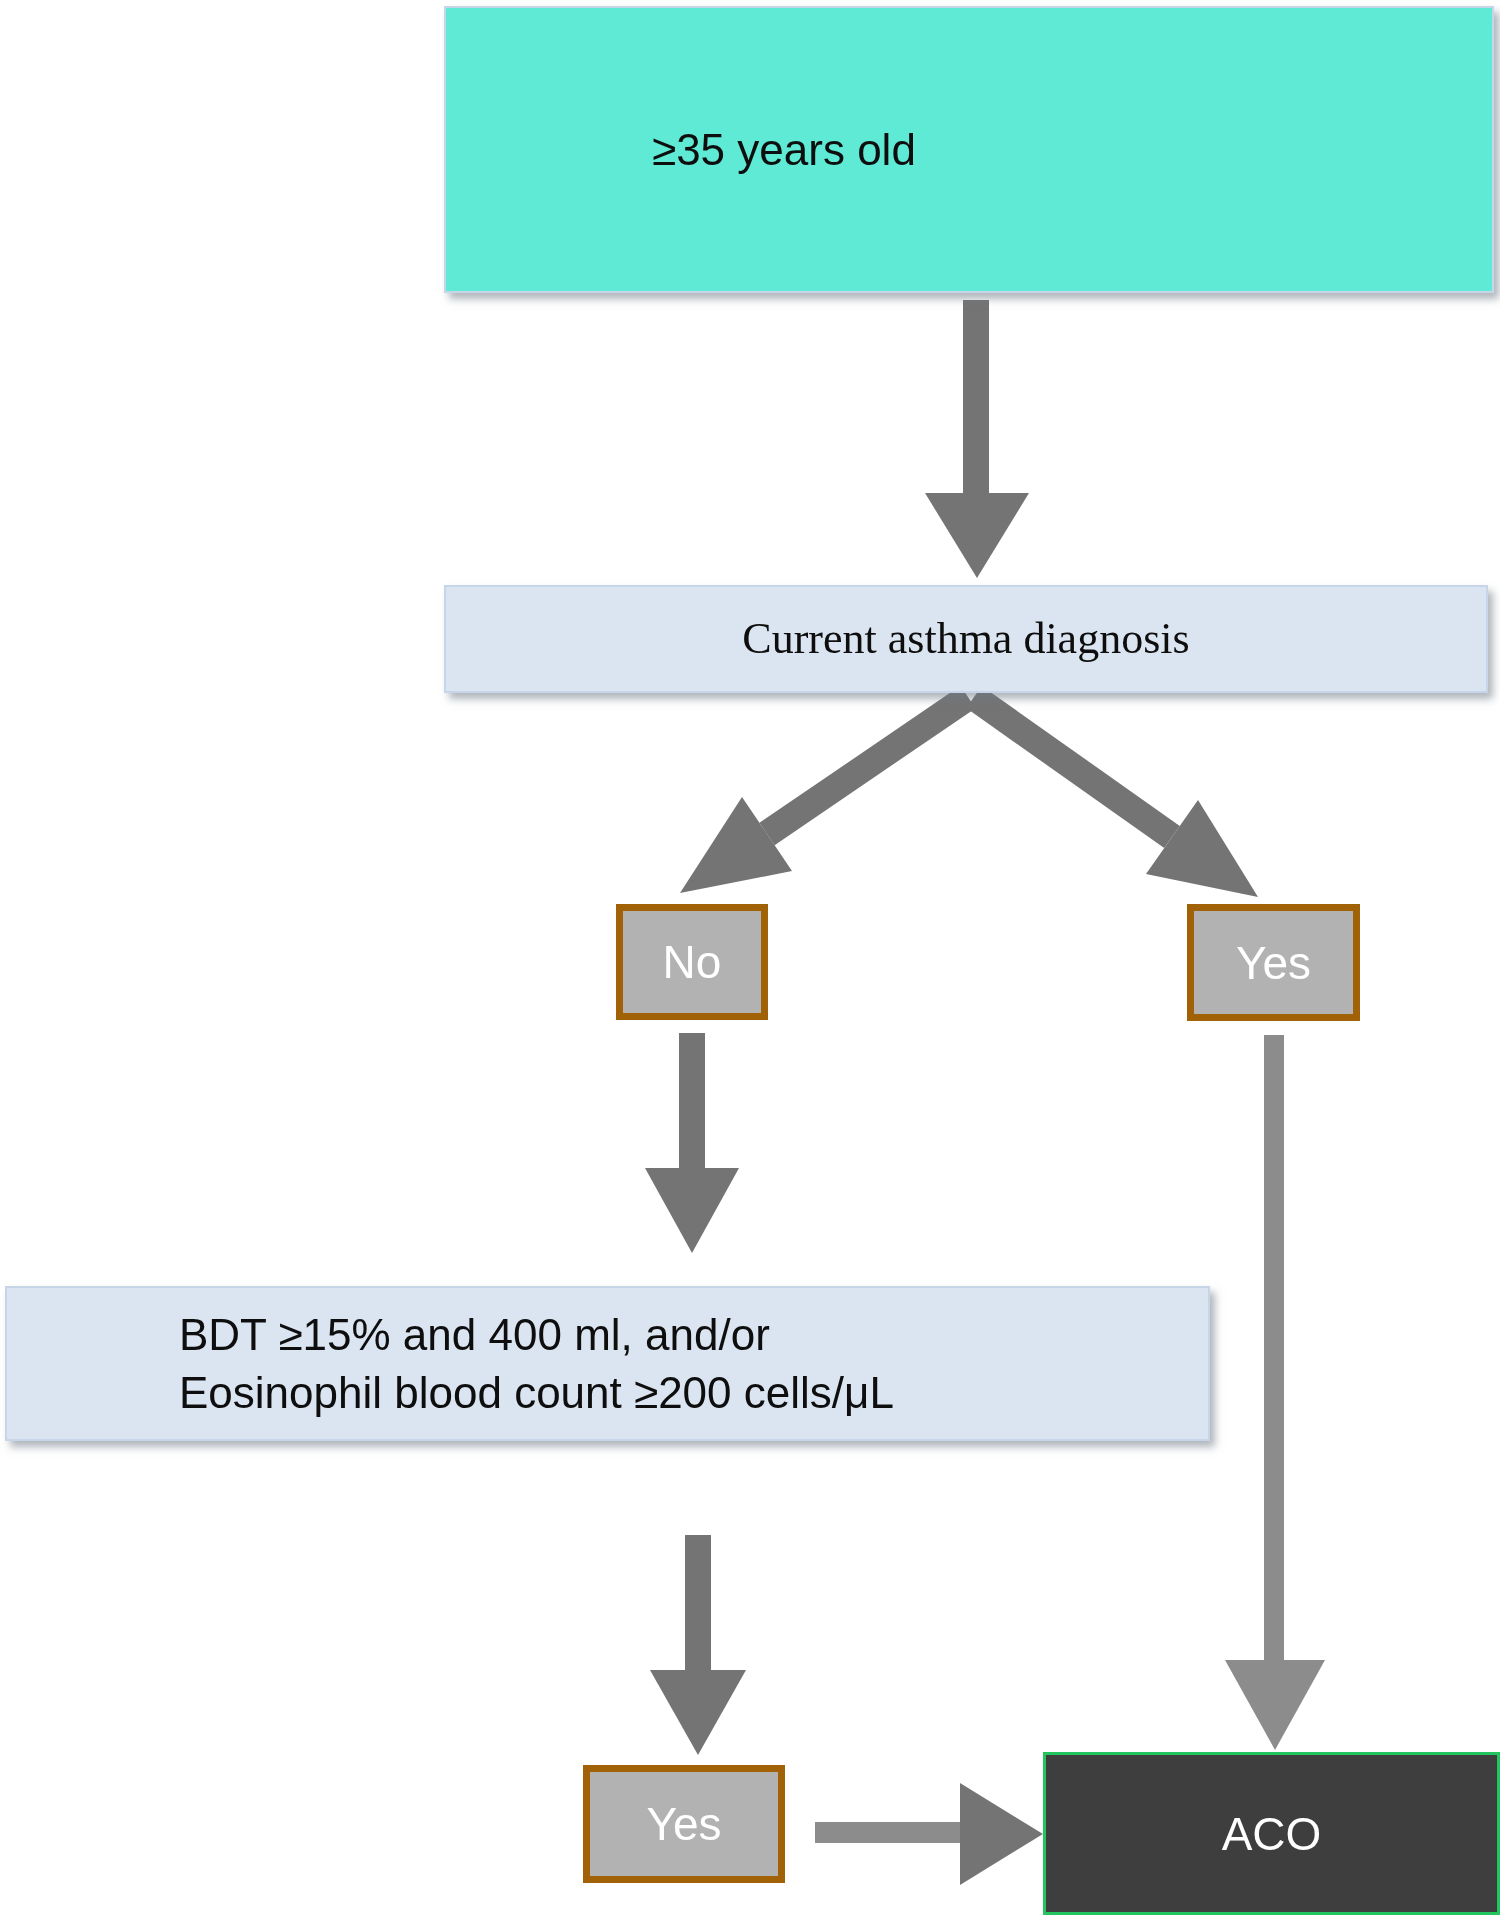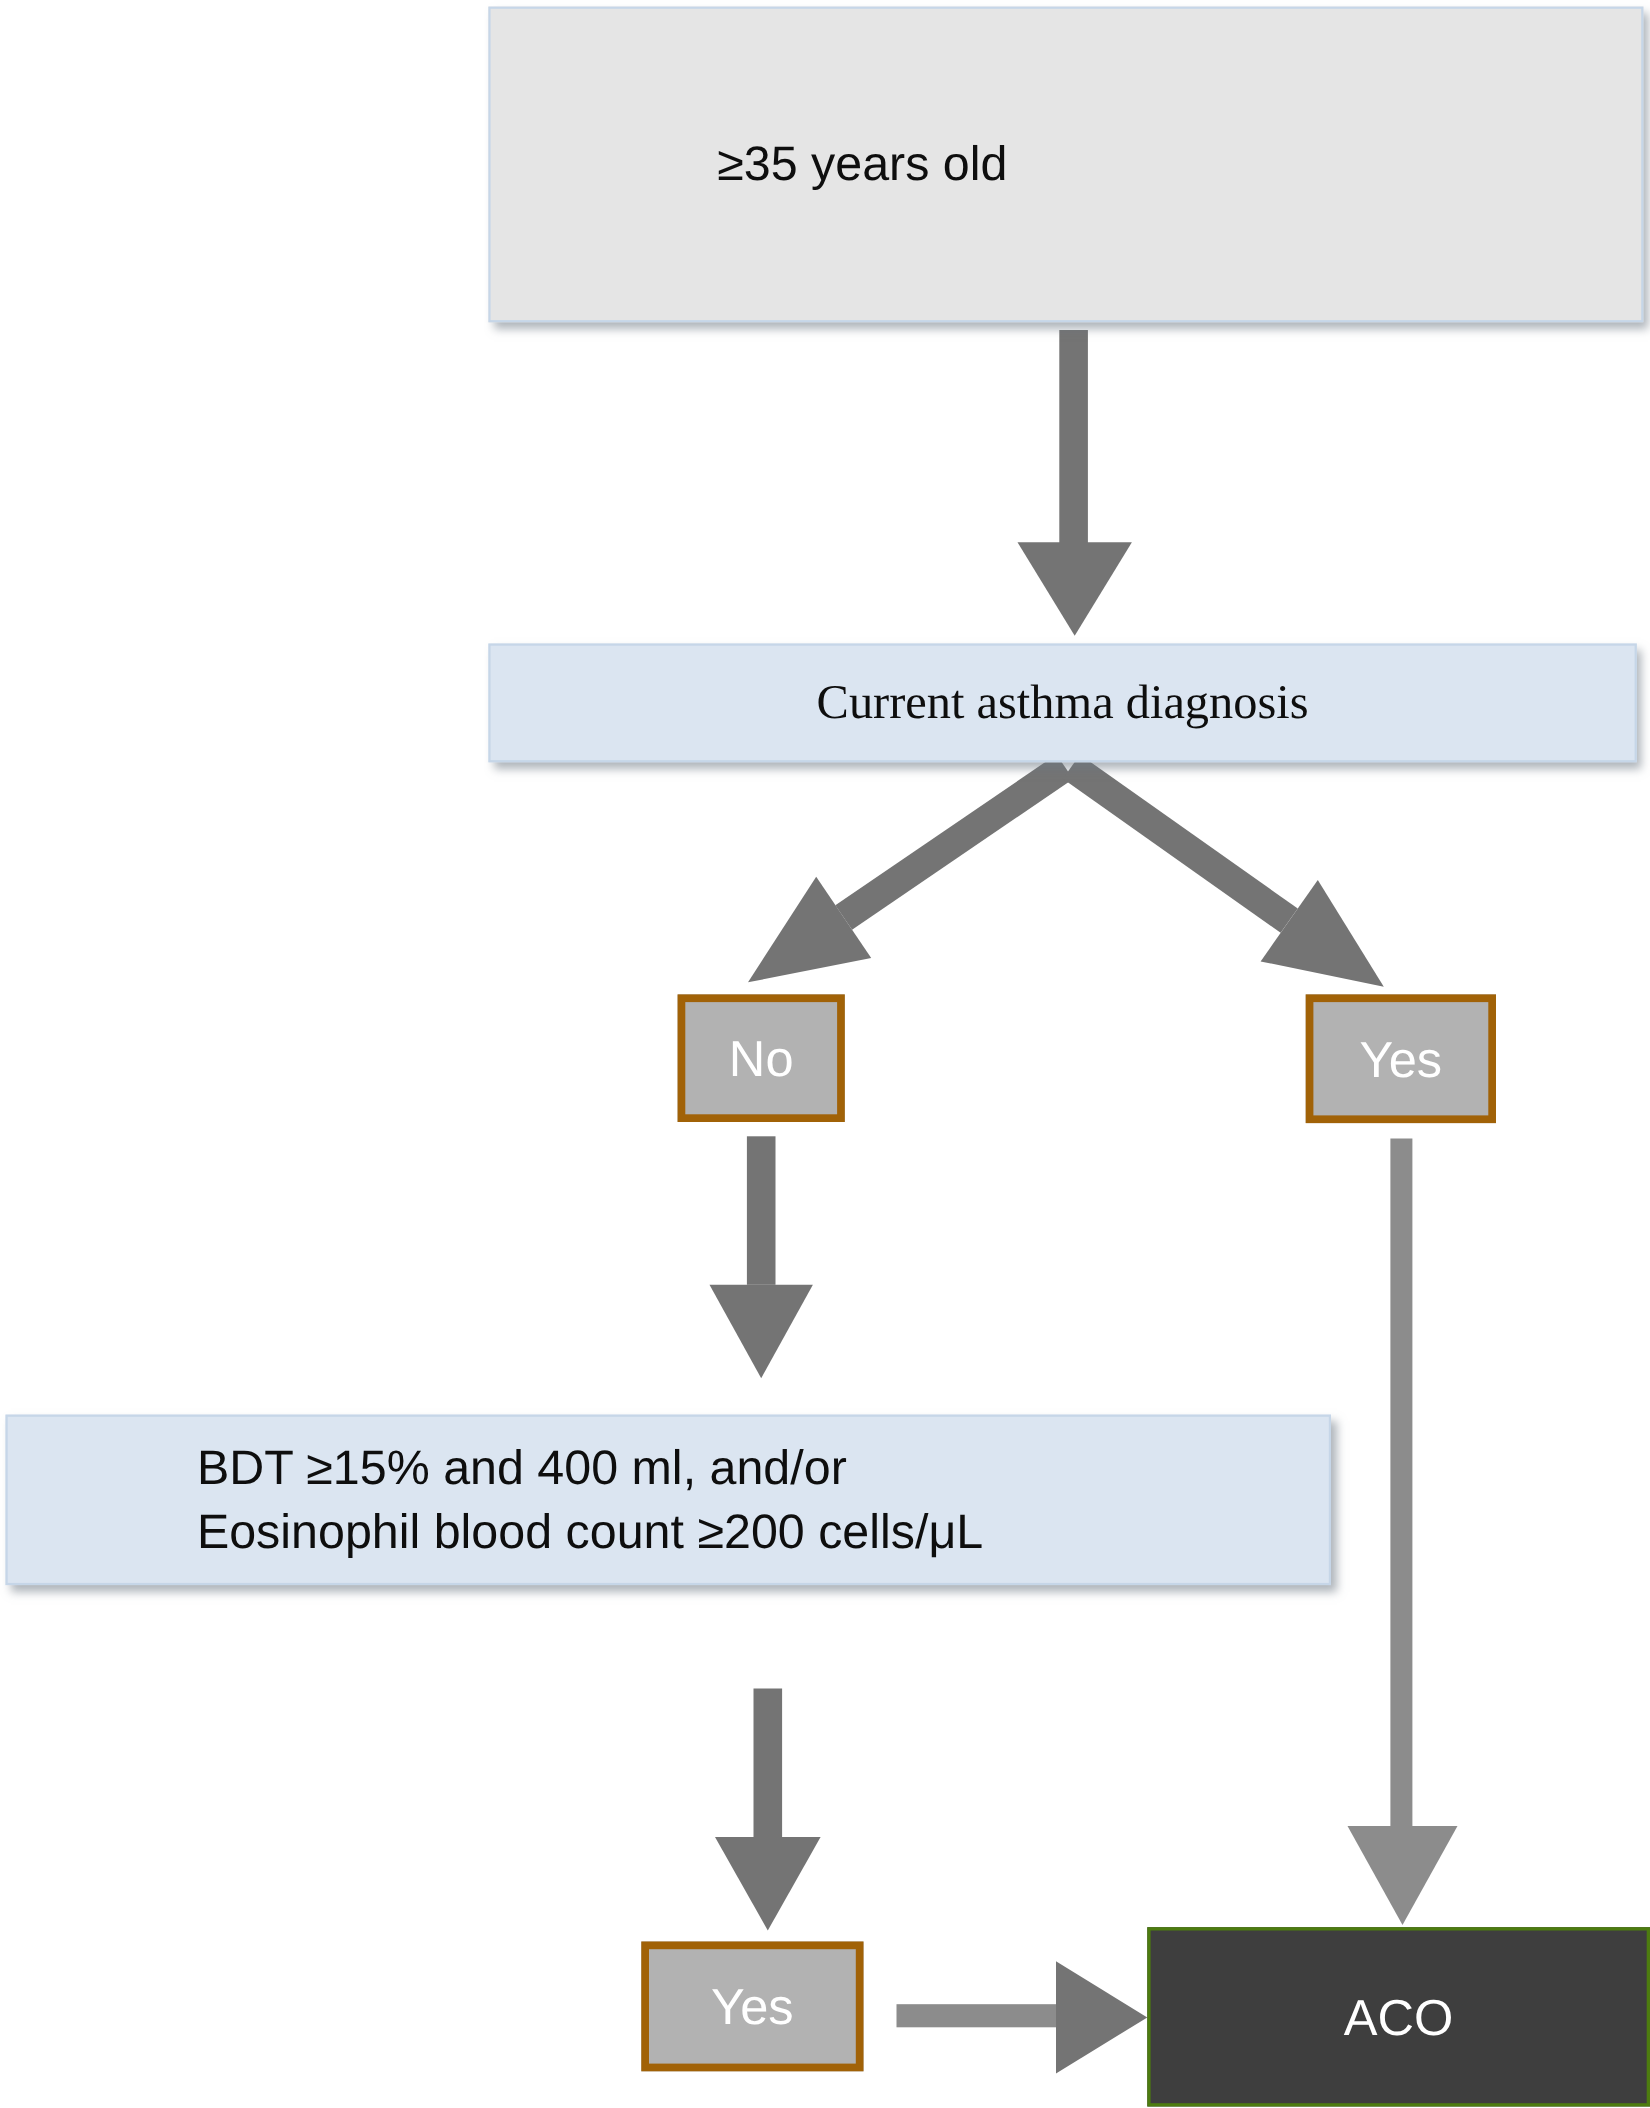--- a/index.html
+++ b/index.html
@@ -52,21 +52,21 @@
 
   .no-box   { left: 616px;  top: 904px;  width: 152px; height: 116px; }
   .yes-box  { left: 1187px; top: 904px;  width: 173px; height: 117px; }
   .yes2-box { left: 583px;  top: 1765px; width: 202px; height: 118px; }
 
   .aco-box {
     position: absolute;
     left: 1043px; top: 1752px;
     width: 457px; height: 163px;
     background: #3e3e3e;
-    border: 3px solid #4d7c0f;
+    border: 3px solid #22c55e;
     box-sizing: border-box;
     color: #ffffff;
     font-size: 46px;
     display: flex;
     align-items: center;
     justify-content: center;
   }
 
   sub.fev-sub { font-size: 0.68em; line-height: 0; }
 </style>
@@ -106,21 +106,21 @@
       <rect x="815" y="1822" width="145" height="21" fill="#8c8c8c"></rect>
       <polygon points="960,1783 960,1885 1043,1834" fill="#747474"></polygon>
     </g>
 
     <g>
       <rect x="1264" y="1035" width="20" height="625" fill="#8c8c8c"></rect>
       <polygon points="1225,1660 1325,1660 1275,1750" fill="#8c8c8c"></polygon>
     </g>
   </svg>
 
-  <div class="blue-box entry-box" style="background-color: #e5e5e5;">
+  <div class="blue-box entry-box" style="background-color: #5eead4;">
     <div>≥35 years old</div>
   </div>
 
   <div class="blue-box decision-box" style="background-color: rgb(219, 229, 241);">
     <div>Current asthma diagnosis</div>
   </div>
 
   <div class="gray-box no-box" style="background-color: rgb(178, 178, 178);">
     <span>No</span>
   </div>

